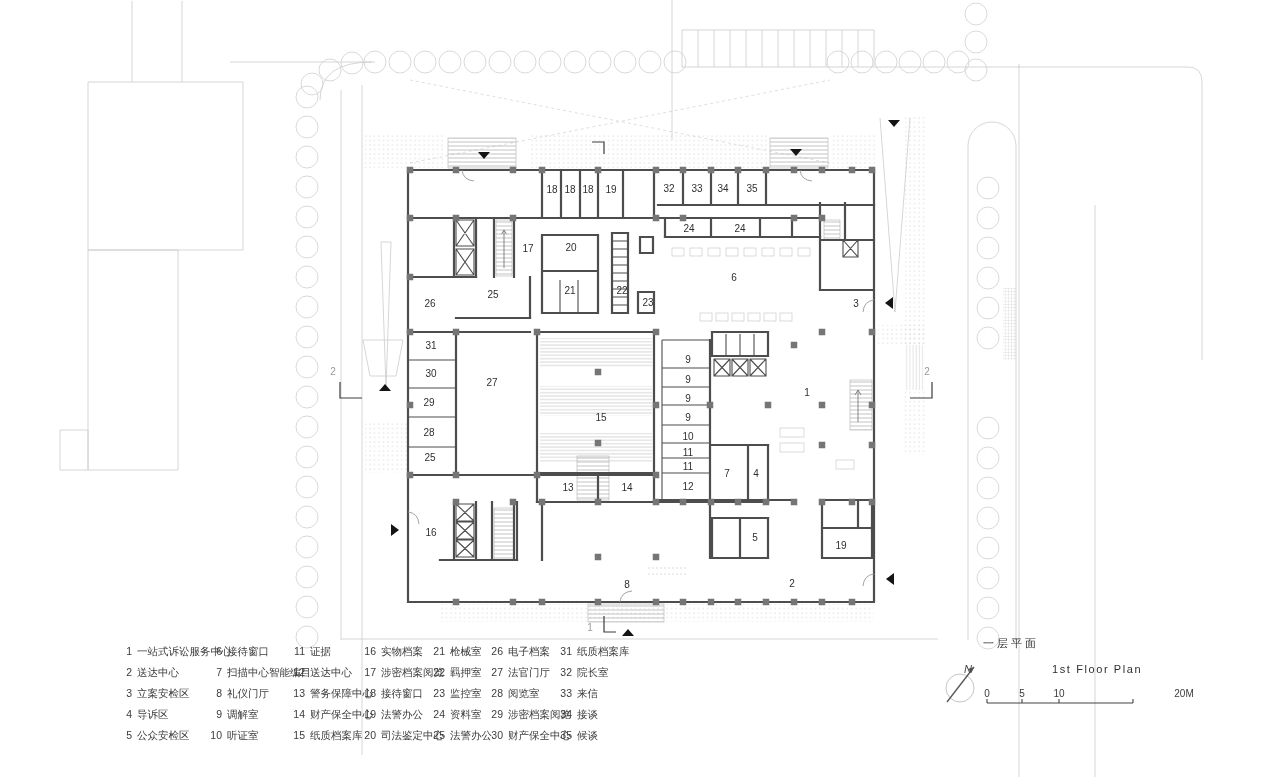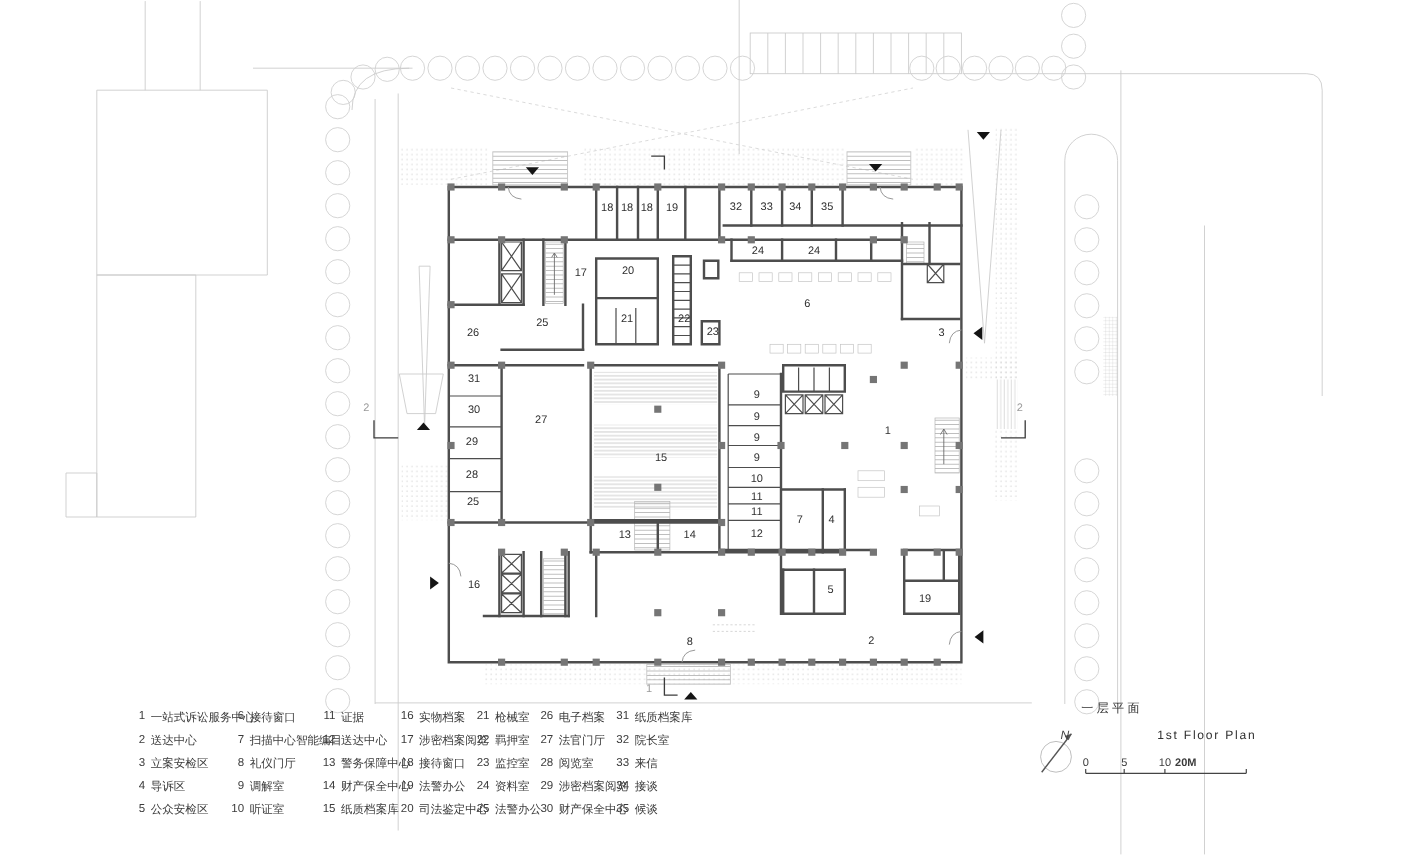--- a/index.html
+++ b/index.html
@@ -556,16 +556,16 @@
       </div>
     </div>
 
   <div class="north-n">N</div>
   <div class="title-zh">一层平面</div>
   <div class="title-en">1st Floor Plan</div>
   <div id="scale-ticks-root">
       <div class="tick" style="left: 987px; top: 688px;">0</div>
       <div class="tick" style="left: 1022px; top: 688px;">5</div>
       <div class="tick" style="left: 1059px; top: 688px;">10</div>
-      <div class="tick" style="left: 1078px; top: 688px; font-weight: bold;">20M</div>
+      <div class="tick" style="left: 1184px; top: 688px;">20M</div>
     </div>
 
 </div>
 
 </body></html>

